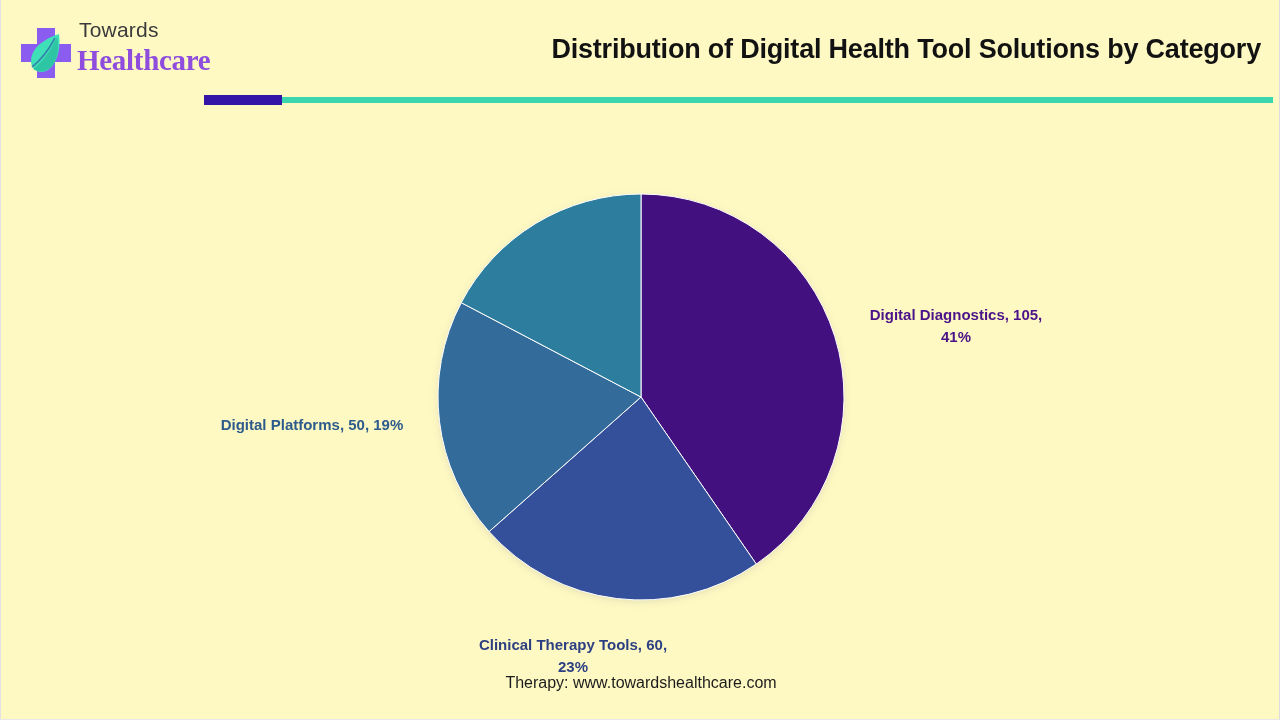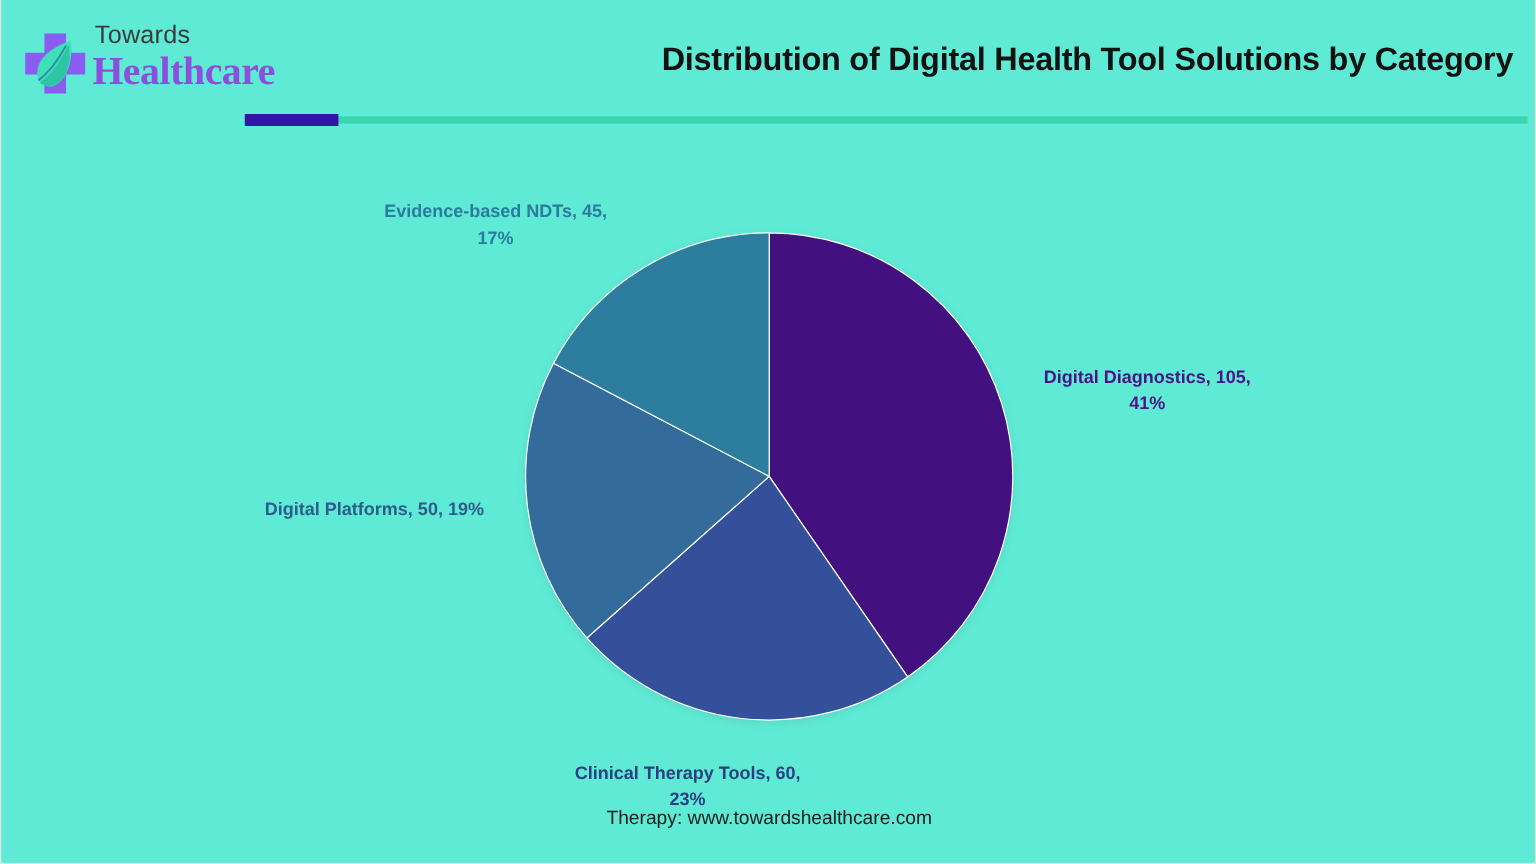--- a/index.html
+++ b/index.html
@@ -8,21 +8,21 @@
     padding: 0;
     background: #ffffff;
   }
   body {
     font-family: "Liberation Sans", sans-serif;
   }
   #slide {
     position: relative;
     width: 1280px;
     height: 720px;
-    background: #5eead4;
+    background: #fef9c3;
     overflow: hidden;
     box-sizing: border-box;
     border-left: 1px solid #e3e3e3;
     border-right: 1px solid #dcdcdc;
     border-bottom: 1px solid #e8e8e8;
   }
 
   
   #logo {
     position: absolute;
@@ -50,21 +50,21 @@
     font-size: 21px;
     color: #3a3a3c;
     letter-spacing: 0.2px;
     line-height: 24px;
     display: block;
     padding-left: 2px;
   }
   .logo-healthcare {
     font-family: "Liberation Serif", serif;
     font-weight: bold;
-    font-size: 33px;
+    font-size: 29px;
     color: #8e4ddd;
     line-height: 36px;
     display: block;
     letter-spacing: -0.3px;
   }
 
   
   #chart-title {
     position: absolute;
     left: 200px;
@@ -207,22 +207,20 @@
     <svg id="pie-svg" width="410" height="410" viewBox="0 0 410 410" xmlns="http://www.w3.org/2000/svg">
       <g id="pie-slices">
           <path d="M 205 205 L 205.00 2.00 A 203 203 0 0 1 320.32 372.07 Z" fill="#43107f" stroke="#ffffff" stroke-width="1"></path>
           <path d="M 205 205 L 320.32 372.07 A 203 203 0 0 1 53.05 339.61 Z" fill="#35509a" stroke="#ffffff" stroke-width="1"></path>
           <path d="M 205 205 L 53.05 339.61 A 203 203 0 0 1 25.25 110.66 Z" fill="#336b9b" stroke="#ffffff" stroke-width="1"></path>
           <path d="M 205 205 L 25.25 110.66 A 203 203 0 0 1 205.00 2.00 Z" fill="#2d7d9e" stroke="#ffffff" stroke-width="1"></path>
         </g>
     </svg>
   </div>
 
-  <div class="data-label" id="label-ndt">Evidence-based NDTs, 45,
-17%</div>
 
   <div class="data-label" id="label-diagnostics">Digital Diagnostics, 105,
 41%</div>
 
   <div class="data-label" id="label-platforms">Digital Platforms, 50, 19%</div>
 
   <div class="data-label" id="label-therapy">Clinical Therapy Tools, 60,
 23%</div>
 
   <div id="source">Therapy: www.towardshealthcare.com</div>

